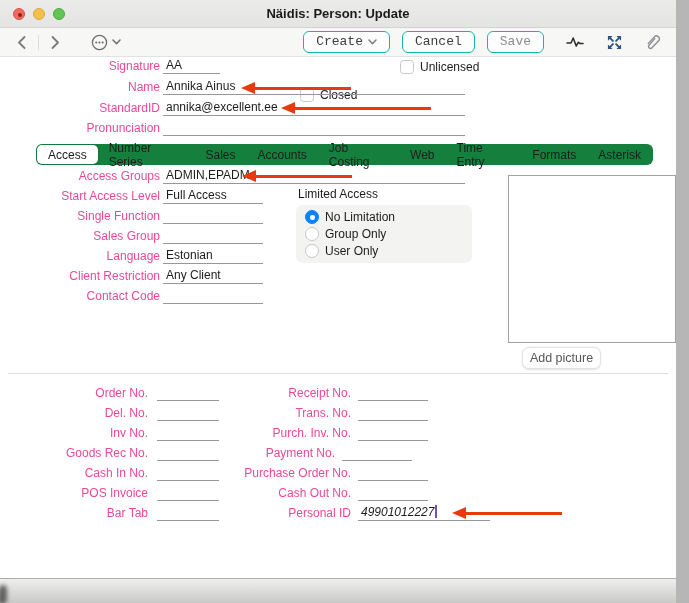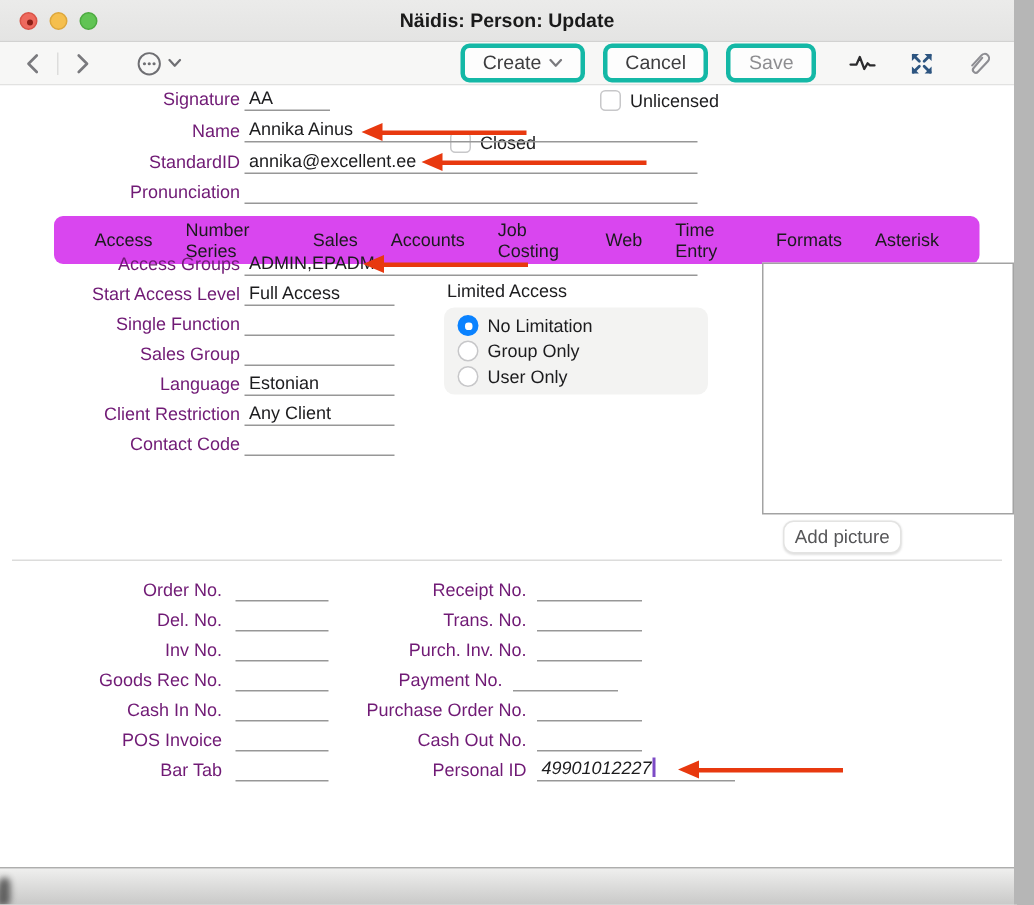--- a/index.html
+++ b/index.html
@@ -28,42 +28,42 @@
     position:absolute; top:28px; left:0; right:0; height:29px;
     background:#f7f7f6; border-bottom:1px solid #e2e2e1;
     display:flex; align-items:center; padding:0 12px;
   }
   .nav-group{ display:flex; align-items:center; }
   .icon-btn{ background:none; border:none; padding:2px 4px; display:flex; align-items:center; cursor:default; }
   .nav-sep{ width:1px; height:15px; background:#dddddc; margin:0 7px; }
   .menu-group{ display:flex; align-items:center; margin-left:22px; gap:4px; }
   .right-group{ margin-left:auto; display:flex; align-items:center; gap:12px; }
   .tb-btn{
-    font-family:Liberation Sans, sans-serif;
+    font-family:Liberation Mono, monospace;
     font-size:13px; color:#3d3d3f; background:#fdfdfd;
-    border:3px solid #14b8a6; border-radius:6px; padding:2px 12px 3px 12px;
+    border:1px solid #14b8a6; border-radius:6px; padding:2px 12px 3px 12px;
     display:flex; align-items:center; gap:5px; cursor:default;
   }
   .tb-btn.save{ color:#8d8d90; }
   .tool-icons{ display:flex; align-items:center; gap:15px; margin-left:6px; }
   
   .content{ position:absolute; top:57px; left:0; right:0; height:521px; background:#fff; }
   .row{ position:absolute; display:flex; align-items:flex-end; height:17px; }
-  .lbl{ text-align:right; color:#701a75; font-size:12px; line-height:15px; }
+  .lbl{ text-align:right; color:#ec4899; font-size:12px; line-height:15px; }
   .fld{
     border-bottom:1px solid #979797; padding:0 2px 1px 3px;
     font-size:12px; line-height:14px; white-space:nowrap; overflow:visible;
   }
   .checkwrap{ position:absolute; display:flex; align-items:center; gap:6px; }
   .checkbox{ width:14px; height:14px; border:1px solid #c7c7c9; border-radius:3.5px; background:#fff; }
   
   .tabbar{
     position:absolute; left:36px; top:87px; width:617px; height:21px;
-    background:#d946ef; border-radius:6px;
-    display:flex; align-items:stretch; justify-content:space-between; padding:16px;
+    background:#15803d; border-radius:6px;
+    display:flex; align-items:stretch; justify-content:space-between; padding:1px;
   }
   .tab{
     display:flex; align-items:center; justify-content:center;
     padding:0 11px; font-size:12px; color:#1b1b1d; border-radius:5px; cursor:default;
   }
   .tab.selected{ background:#fff; box-shadow:0 0 2px rgba(0,0,0,.28); }
   
   .group-title{ position:absolute; font-size:12px; color:#1c1c1e; }
   .group-box{
     position:absolute; background:#f3f3f2; border-radius:7px;

